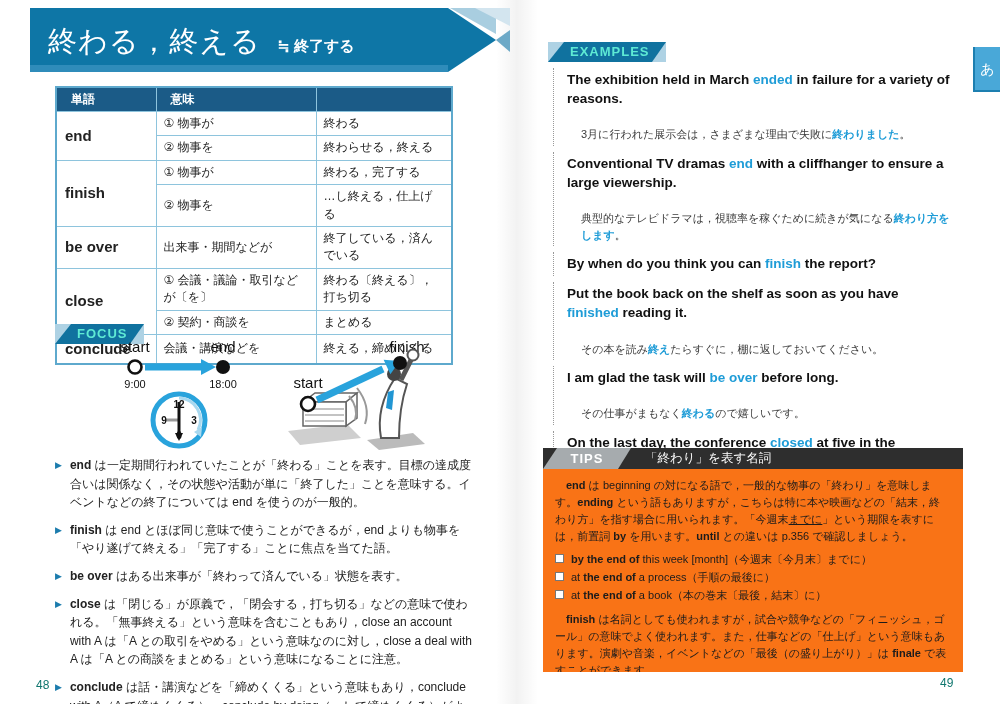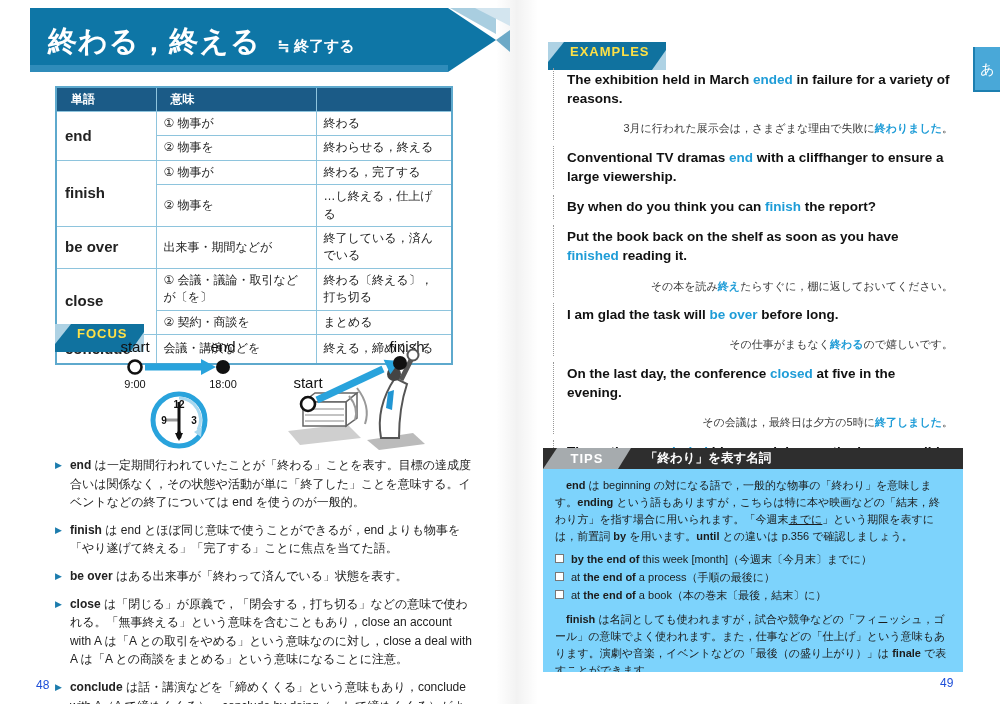--- a/index.html
+++ b/index.html
@@ -4,25 +4,25 @@
 <style>
   * { margin:0; padding:0; box-sizing:border-box; }
   body { font-family:"Liberation Sans","DejaVu Sans",sans-serif; background:#fff; }
   .sheet { position:relative; width:1000px; height:704px; background:#ffffff; overflow:hidden; }
   .gutter { position:absolute; left:496px; top:0; width:42px; height:704px;
             background:linear-gradient(90deg, rgba(0,0,0,0) 0%, rgba(0,0,0,0.05) 50%, rgba(0,0,0,0) 100%); }
 
   
   .banner { position:absolute; left:30px; top:8px; width:480px; height:64px; }
   .banner-text { position:absolute; left:18px; top:14px; color:#fff; white-space:nowrap; }
-  .banner-title { font-size:29px; font-weight:bold; letter-spacing:1px; }
+  .banner-title { font-size:29px; font-weight:normal; letter-spacing:1px; }
   .banner-sub { font-size:15px; font-weight:bold; margin-left:12px; }
 
   
-  .ribbon { position:absolute; height:28px; line-height:20px; background:#10729f; color:#fde047;
+  .ribbon { position:absolute; height:20px; line-height:20px; background:#10729f; color:#5eead4;
             font-weight:bold; font-size:13px; letter-spacing:1px; padding:0 16px 0 22px; }
   .ribbon::before { content:""; position:absolute; left:0; top:0; width:0; height:0;
             border-top:20px solid #aed2e4; border-right:16px solid transparent; }
   .ribbon::after { content:""; position:absolute; right:0; bottom:0; width:0; height:0;
             border-bottom:20px solid #aed2e4; border-left:14px solid transparent; }
 
   
   .vocab { position:absolute; left:55px; top:86px; width:398px; border-collapse:collapse;
            border:2px solid #5ea9cd; font-size:12px; color:#222; }
   .vocab th { background:#1b5b87; color:#fff; font-weight:bold; text-align:left;
@@ -33,41 +33,41 @@
 
   
   .bullets { position:absolute; left:55px; top:456px; width:418px; }
   .bullet { display:flex; gap:8px; margin-bottom:9px; font-size:12px; line-height:1.55; color:#222; }
   .bullet .tri { color:#1c7cad; font-size:9px; padding-top:3px; flex:0 0 auto; }
 
   
   .examples { position:absolute; left:553px; top:68px; width:400px; }
   .ex { border-left:1px dotted #999; padding:2px 0 3px 13px; margin-bottom:6px; }
   .ex .en { font-weight:bold; font-size:13.5px; line-height:1.42; color:#111; }
-  .ex .jp { font-size:11px; color:#3a3a3a; padding-left:14px; line-height:1.5; margin-top:12px;text-align:right; }
+  .ex .jp { font-size:11px; color:#3a3a3a; padding-left:14px; line-height:1.5; margin-top:18px; }
   .key { color:#1e9cd7; }
   .jp .key { font-weight:bold; }
 
   
-  .tips { position:absolute; left:543px; top:448px; width:420px; height:224px; background:#7dd3fc; overflow:hidden; }
+  .tips { position:absolute; left:543px; top:448px; width:420px; height:224px; background:#f97316; overflow:hidden; }
   .tips-bar { position:relative; height:21px; background:#2e2e2e; }
   .tips-badge { position:absolute; left:0; top:0; width:88px; height:21px; background:#a6abae;
                 color:#fff; font-weight:bold; text-align:center; line-height:21px; font-size:13px; letter-spacing:1px; }
   .tips-badge::before { content:""; position:absolute; left:0; top:0; width:0; height:0;
                 border-top:21px solid #2e2e2e; border-right:14px solid transparent; }
   .tips-badge::after { content:""; position:absolute; right:0; bottom:0; width:0; height:0;
                 border-bottom:21px solid #2e2e2e; border-left:13px solid transparent; }
-  .tips-title { margin-left:102px; line-height:21px; color:#fff; font-weight:bold; font-size:12.5px; }
+  .tips-title { margin-left:102px; line-height:21px; color:#fff; font-weight:normal; font-size:12.5px; }
   .tips-body { padding:8px 12px 6px; font-size:11px; line-height:1.55; color:#1c1c1c; }
   .tp { text-indent:1em; margin-bottom:6px; }
   .tip-item { margin:1px 0; }
   .cb { display:inline-block; width:9px; height:9px; border:1px solid #777; background:#fff; margin-right:7px; }
 
   
-  .page-num { position:absolute; font-size:12px; color:#1d4ed8; }
+  .page-num { position:absolute; font-size:12px; color:#0f766e; }
   .index-tab { position:absolute; left:973px; top:47px; width:27px; height:45px; background:#49a8d8;
                border-left:2px solid #1d7fb0; border-bottom:2px solid #1d7fb0;
                color:#fff; font-size:14px; text-align:center; line-height:45px; }
   .diagram { position:absolute; left:95px; top:336px; }
   svg text { font-family:"Liberation Sans","DejaVu Sans",sans-serif; }
 </style>
 </head>
 <body>
 
 <div class="sheet">
@@ -219,20 +219,21 @@
   <div class="ribbon" style="left:548px; top:42px;">EXAMPLES</div>
   <div class="index-tab">あ</div>
 
   <div class="examples">
     <div class="ex">
       <p class="en"><span>The exhibition held in March </span><span class="key">ended</span><span> in failure for a variety of reasons.</span></p>
       <p class="jp"><span>3月に行われた展示会は，さまざまな理由で失敗に</span><span class="key">終わりました</span><span>。</span></p>
     </div>
     <div class="ex">
       <p class="en"><span>Conventional TV dramas </span><span class="key">end</span><span> with a cliffhanger to ensure a large viewership.</span></p>
+      <p class="jp"><span>典型的なテレビドラマは，視聴率を稼ぐために続きが気になる</span><span class="key">終わり方をします</span><span>。</span></p>
     </div>
     <div class="ex">
       <p class="en"><span>By when do you think you can </span><span class="key">finish</span><span> the report?</span></p>
     </div>
     <div class="ex">
       <p class="en"><span>Put the book back on the shelf as soon as you have </span><span class="key">finished</span><span> reading it.</span></p>
       <p class="jp"><span>その本を読み</span><span class="key">終え</span><span>たらすぐに，棚に返しておいてください。</span></p>
     </div>
     <div class="ex">
       <p class="en"><span>I am glad the task will </span><span class="key">be over</span><span> before long.</span></p>

